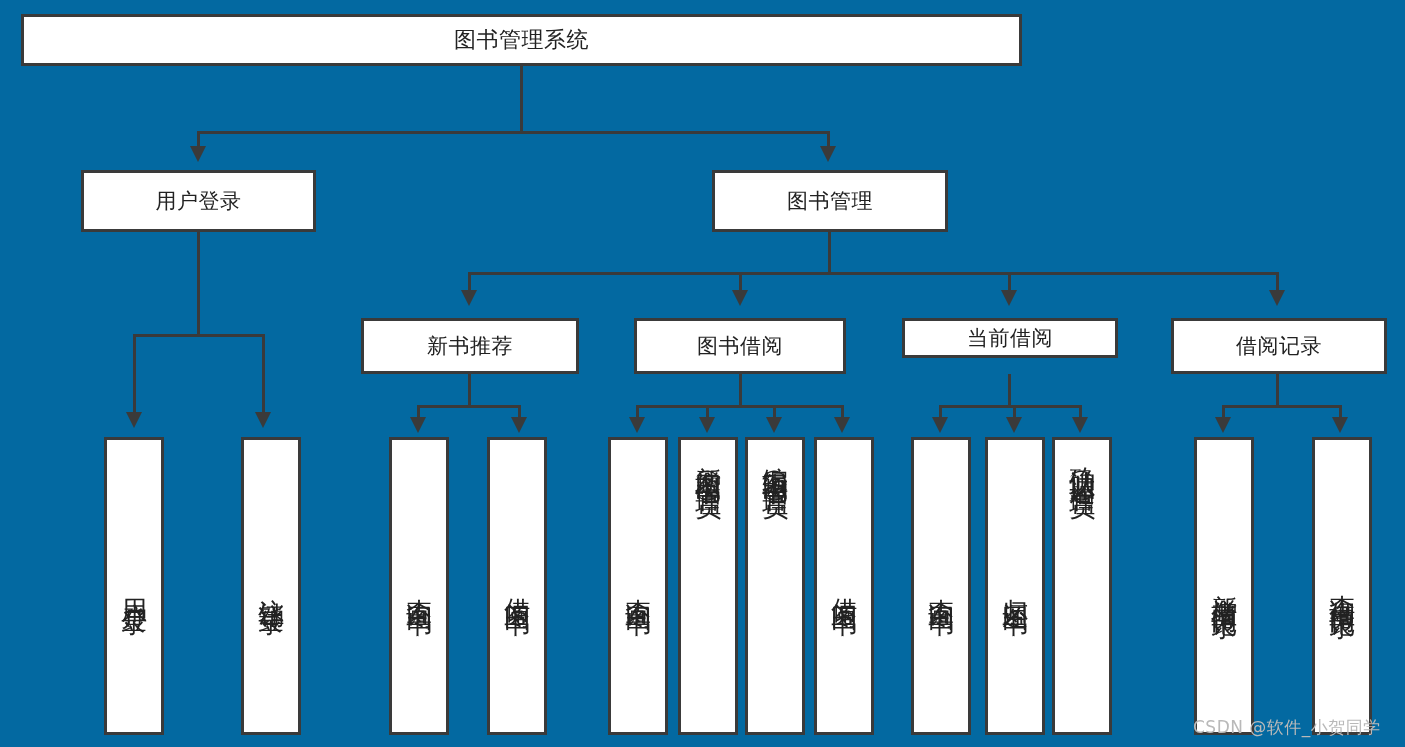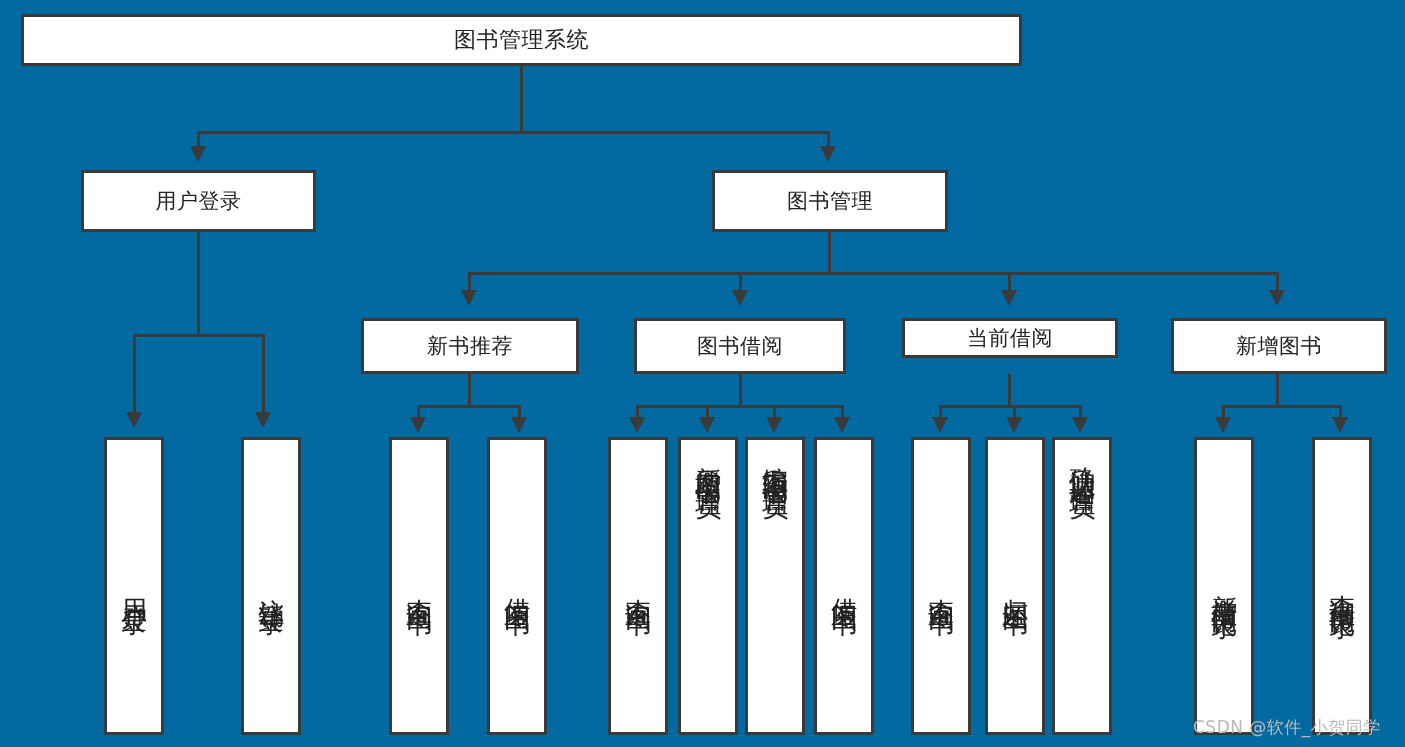--- a/index.html
+++ b/index.html
@@ -129,21 +129,21 @@
   <div class="node lvl2" style="left:634px;top:318px;width:212px;height:56px;">
     <span class="label">图书借阅</span>
   </div>
   <div class="node lvl2" style="left:361px;top:318px;width:218px;height:56px;">
     <span class="label">新书推荐</span>
   </div>
   <div class="node lvl2" style="left:902px;top:318px;width:216px;height:40px;">
     <span class="label">当前借阅</span>
   </div>
   <div class="node lvl2" style="left:1171px;top:318px;width:216px;height:56px;">
-    <span class="label">新增图书</span>
+    <span class="label">借阅记录</span>
   </div>
 
   <div class="vline" style="left:468px;top:374px;width:3px;height:34px;"></div>
   <div class="hline" style="left:417px;top:405px;width:104px;height:3px;"></div>
   <div class="vline" style="left:417px;top:405px;width:3px;height:14px;"></div>
   <div class="arrow" style="left:410px;top:417px;"></div>
   <div class="vline" style="left:518px;top:405px;width:3px;height:14px;"></div>
   <div class="arrow" style="left:511px;top:417px;"></div>
 
   <div class="vline" style="left:739px;top:374px;width:3px;height:34px;"></div>

